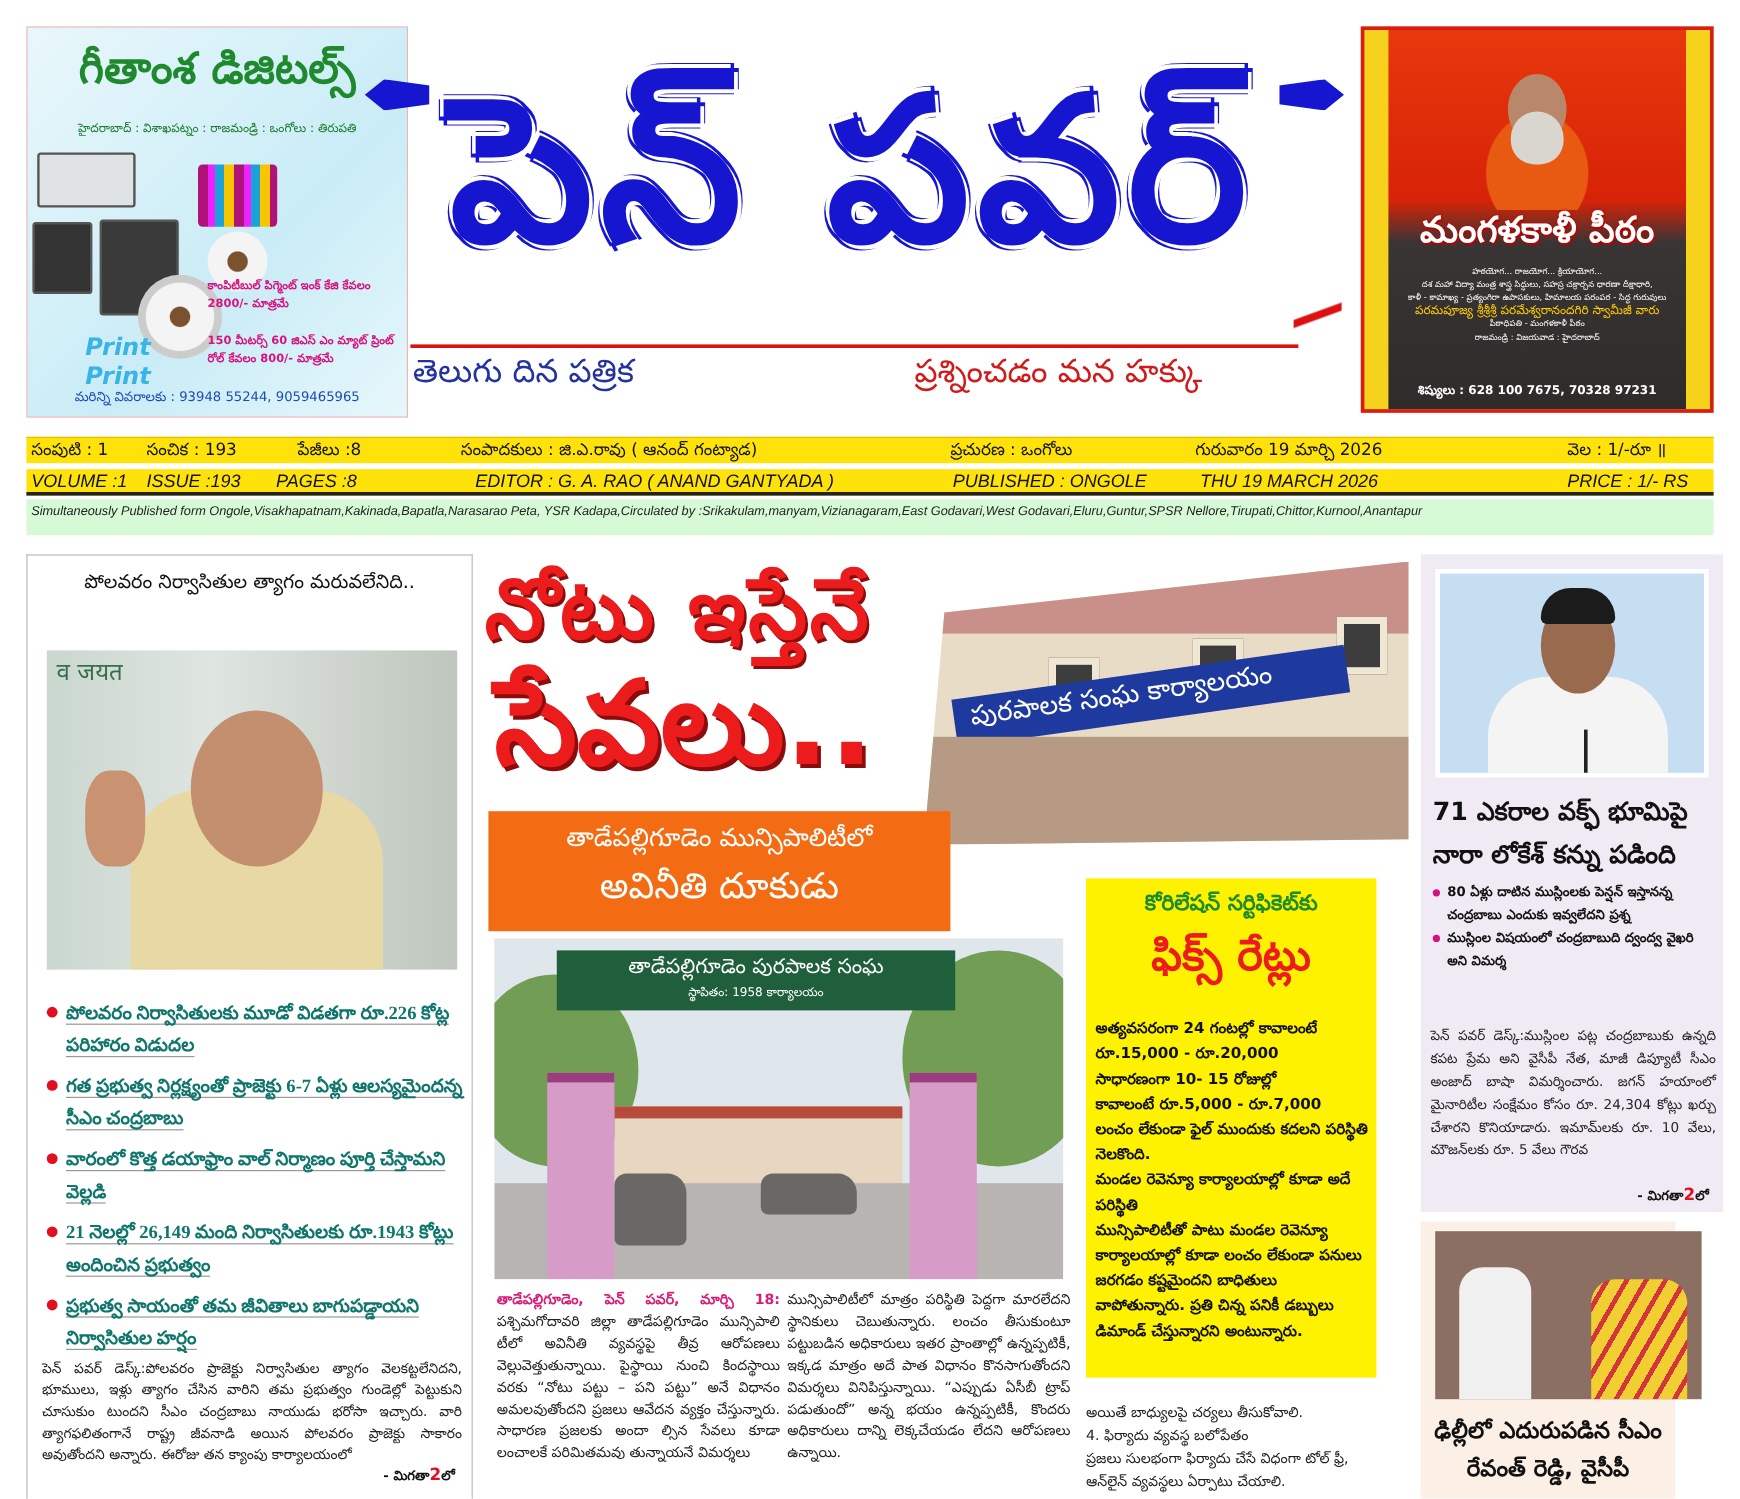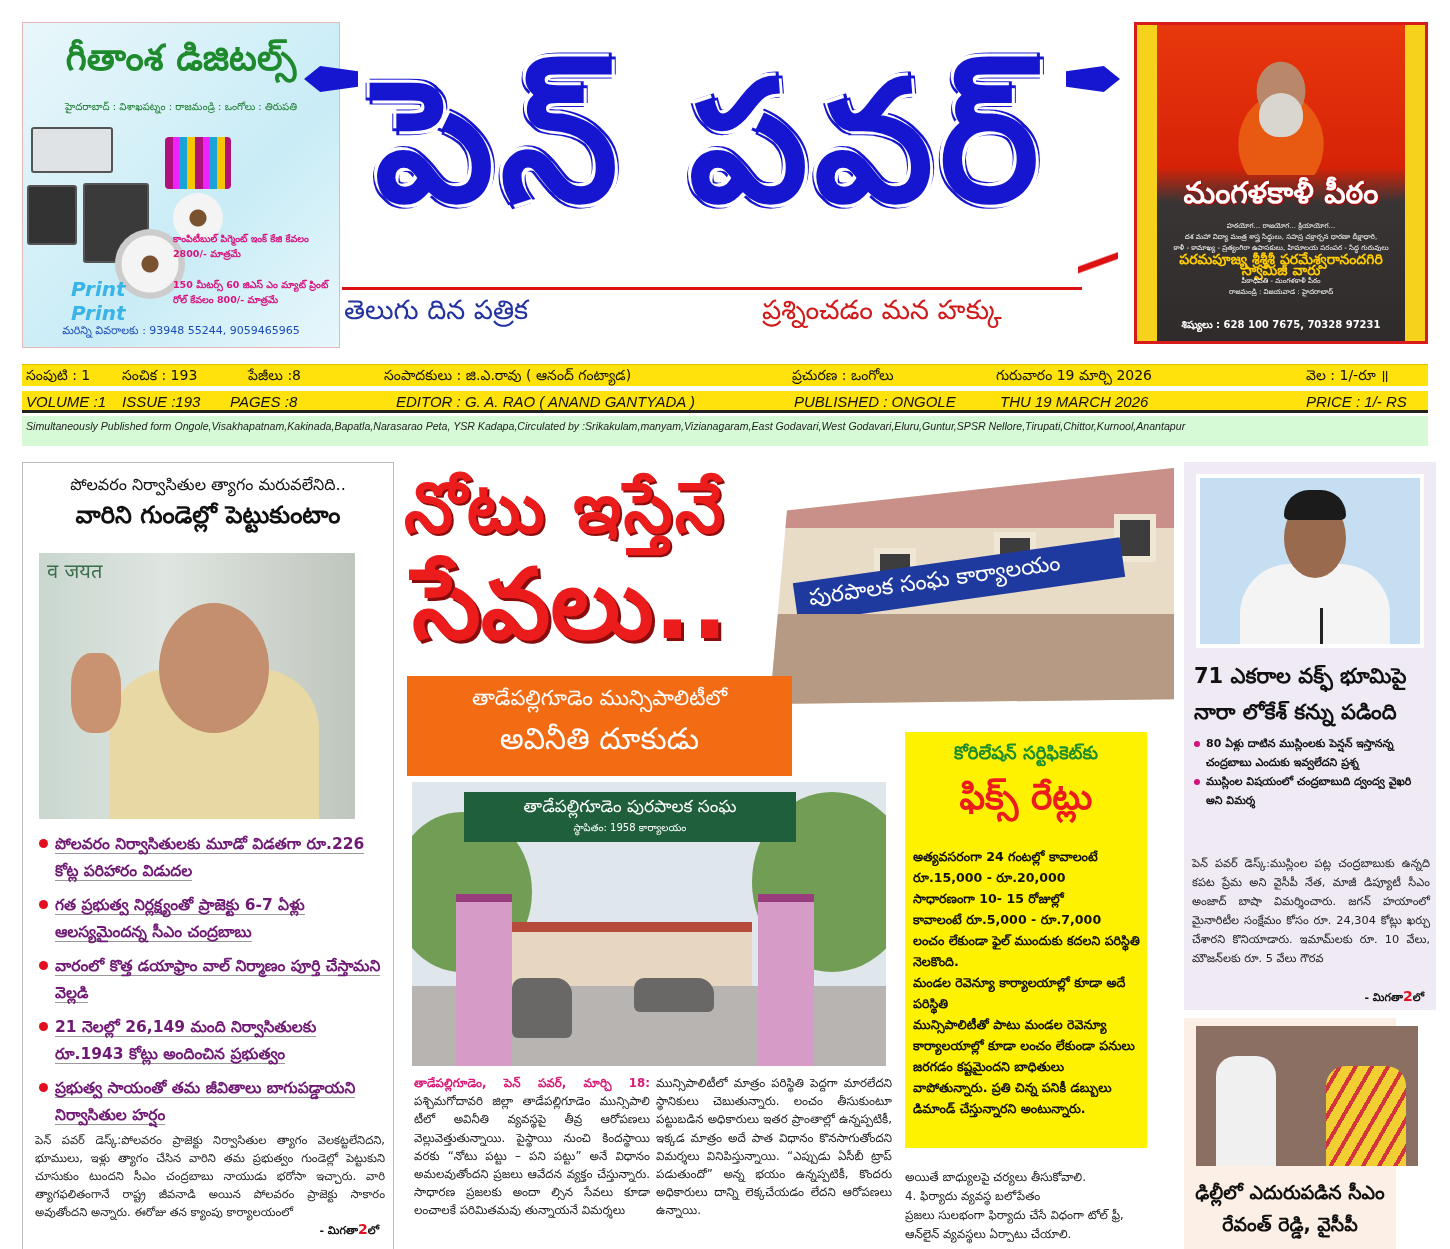--- a/index.html
+++ b/index.html
@@ -54,43 +54,43 @@
   }
   .ad-right .inner { position: absolute; left: 20px; right: 20px; top: 0; bottom: 0;
     background: linear-gradient(180deg, #e8380d 0%, #d72207 45%, #3a3535 56%, #2f2b2b 100%); }
   .ad-right .sage { position: absolute; left: 50%; top: 10px; width: 120px; height: 140px; margin-left: -60px;
     background: radial-gradient(ellipse 40px 48px at 50% 40%, #b9876a 0 60%, transparent 62%),
                 radial-gradient(ellipse 60px 70px at 50% 78%, #e85a12 0 70%, transparent 72%); }
   .ad-right .beard { position: absolute; left: 50%; top: 68px; width: 44px; height: 44px; margin-left: -22px; border-radius: 50% 50% 45% 45%; background: #d9d6cf; }
   .ad-right .title { position: absolute; left: 0; right: 0; top: 150px; text-align: center; color: #fff; font-size: 30px; font-weight: bold;
     text-shadow: 0 0 3px #b00, 1px 1px 0 #b00; }
   .ad-right .lines { position: absolute; left: 4px; right: 4px; top: 196px; text-align: center; color: #fff; font-size: 7px; line-height: 11px; }
-  .ad-right .lines .hl { color: #ffcc00; font-size: 14px; font-weight: bold; }
+  .ad-right .lines .hl { color: #ffcc00; font-size: 10px; font-weight: normal; }
   .ad-right .phones { position: absolute; left: 0; right: 0; bottom: 8px; text-align: center; color: #ffffff; font-size: 10px; font-weight: bold; }
 
   
   .strip { position: absolute; left: 22px; width: 1406px; background: #ffe20a; font-size: 14px; color: #111; }
   .strip-te { top: 364px; height: 22px; border-top: 1px solid #e0c000; }
   .strip-en { top: 391px; height: 22px; font-style: italic; font-family: "Liberation Sans", sans-serif; font-size: 15px; border-bottom: 3px solid #222; }
   .strip span { position: absolute; top: 2px; white-space: nowrap; }
   .strip-circ { position: absolute; left: 22px; top: 416px; width: 1406px; height: 30px; background: #d6fad6;
     font-family: "Liberation Sans", sans-serif; font-style: italic; font-size: 10.6px; padding: 4px 4px; color: #222; white-space: nowrap; overflow: hidden; }
 
   
   .left-col { position: absolute; left: 22px; top: 462px; width: 372px; height: 787px; border: 1px solid #bbb; border-bottom: none; background: #fff; }
   .left-col .kicker { position: absolute; left: 0; right: 0; top: 12px; text-align: center; font-size: 16px; color: #111; }
   .left-col .headline { position: absolute; left: 0; right: 0; top: 38px; text-align: center; font-size: 24px; font-weight: bold; color: #111; }
-  .left-col .photo { position: absolute; left: 16px; top: 90px; width: 316px; height: 266px;
+  .left-col .photo { position: absolute; left: 16px; top: 79px; width: 342px; height: 266px;
     background: linear-gradient(90deg, #c9d7cf 0%, #dfe5e0 40%, #bfc6bd 100%); overflow: hidden; }
   .left-col .photo .suit { position: absolute; left: 70px; bottom: -20px; width: 210px; height: 170px; border-radius: 60px 60px 0 0; background: #e8d9a4; }
   .left-col .photo .face { position: absolute; left: 120px; top: 50px; width: 110px; height: 130px; border-radius: 50%; background: #c48f6e; }
   .left-col .photo .hand { position: absolute; left: 32px; top: 100px; width: 50px; height: 80px; border-radius: 40%; background: #c99372; }
   .left-col .photo .wall-text { position: absolute; left: 8px; top: 4px; color: #3a6e4a; font-size: 20px; }
   .bullets { position: absolute; left: 14px; top: 368px; width: 350px; }
-  .bullet { position: relative; padding-left: 18px; margin-bottom: 7px; font-size: 15.5px; font-weight: bold; line-height: 27px; color: #701a75; }
+  .bullet { position: relative; padding-left: 18px; margin-bottom: 7px; font-size: 15.5px; font-weight: bold; line-height: 27px; color: #0f766e; font-family: Liberation Serif, serif; }
   .bullet::before { content: ""; position: absolute; left: 2px; top: 8px; width: 9px; height: 9px; border-radius: 50%; background: #e10f1f; }
   .bullet .t { border-bottom: 1px solid #999; }
   .left-body { position: absolute; left: 12px; top: 668px; width: 350px; font-size: 11.5px; line-height: 18px; color: #222; text-align: justify; }
   .more { position: absolute; font-size: 11px; color: #111; font-weight: bold; }
   .more b { color: #e10f1f; font-size: 14px; }
 
   
   .lead-head1 { position: absolute; left: 404px; top: 466px; font-size: 70px; font-weight: bold; color: #ec1c1c; line-height: 84px;
     text-shadow: 2px 2px 0 #8a0c0c, -1px -1px 0 #fff; letter-spacing: 2px; white-space: nowrap; }
   .lead-head2 { position: absolute; left: 412px; top: 545px; font-size: 98px; font-weight: bold; color: #ec1c1c; line-height: 118px;
@@ -208,21 +208,20 @@
   <span style="left:208px">PAGES :8</span>
   <span style="left:374px">EDITOR : G. A. RAO ( ANAND GANTYADA )</span>
   <span style="left:772px">PUBLISHED : ONGOLE</span>
   <span style="left:978px">THU 19 MARCH 2026</span>
   <span style="left:1284px">PRICE :   1/- RS</span>
 </div>
 <div class="strip-circ">Simultaneously Published form Ongole,Visakhapatnam,Kakinada,Bapatla,Narasarao Peta, YSR Kadapa,Circulated by :Srikakulam,manyam,Vizianagaram,East Godavari,West Godavari,Eluru,Guntur,SPSR Nellore,Tirupati,Chittor,Kurnool,Anantapur</div>
 
 <div class="left-col">
   <div class="kicker">పోలవరం నిర్వాసితుల త్యాగం మరువలేనిది..</div>
-  <div class="headline">వారిని గుండెల్లో పెట్టుకుంటాం</div>
   <div class="photo">
     <div class="wall-text">व जयत</div>
     <div class="suit"></div>
     <div class="face"></div>
     <div class="hand"></div>
   </div>
   <div class="bullets">
     <div class="bullet"><span class="t">పోలవరం నిర్వాసితులకు మూడో విడతగా రూ.226 కోట్ల పరిహారం విడుదల</span></div>
     <div class="bullet"><span class="t">గత ప్రభుత్వ నిర్లక్ష్యంతో ప్రాజెక్టు 6-7 ఏళ్లు ఆలస్యమైందన్న సీఎం చంద్రబాబు</span></div>
     <div class="bullet"><span class="t">వారంలో కొత్త డయాఫ్రాం వాల్ నిర్మాణం పూర్తి చేస్తామని వెల్లడి</span></div>

